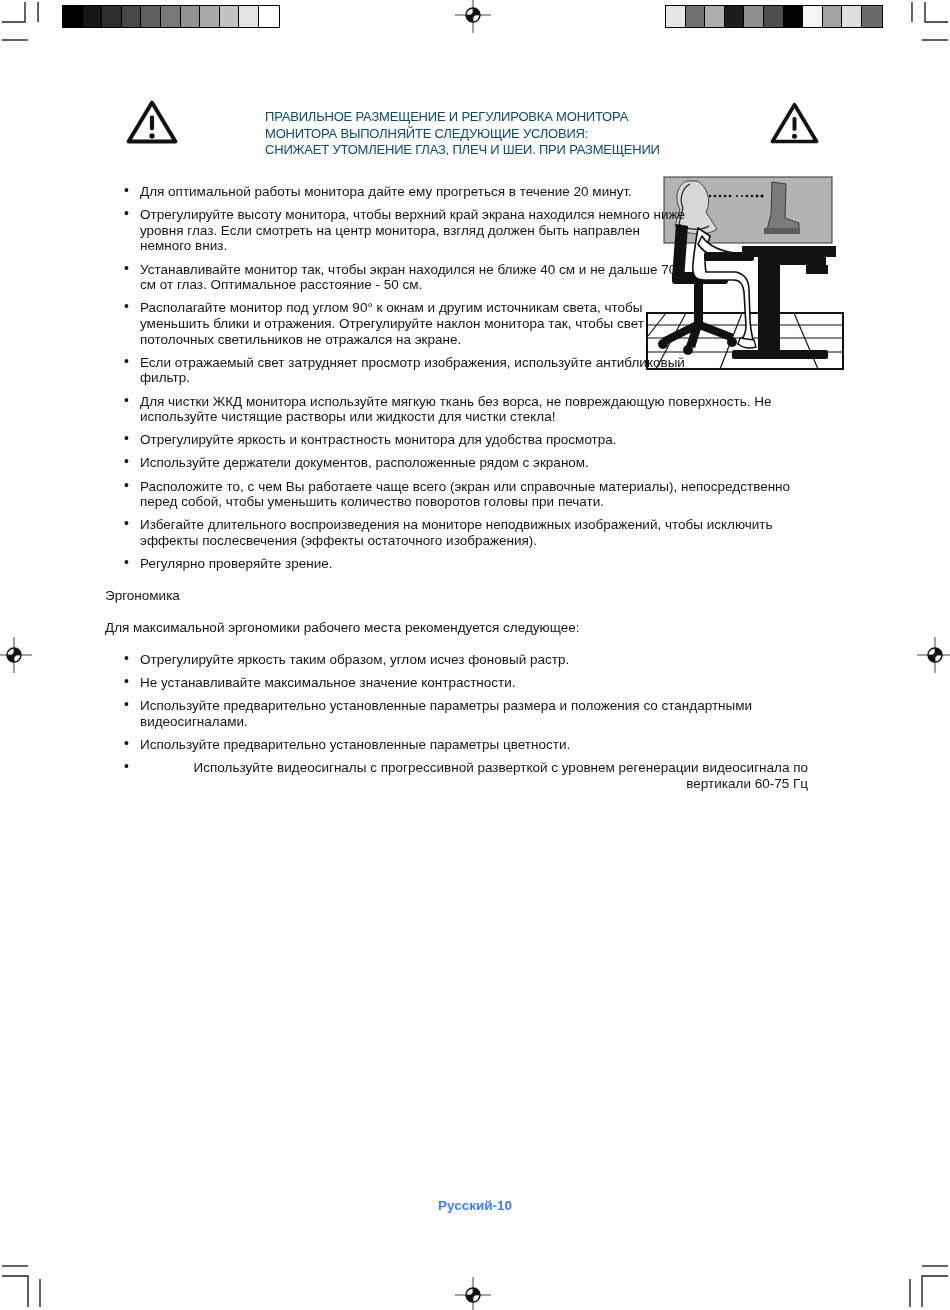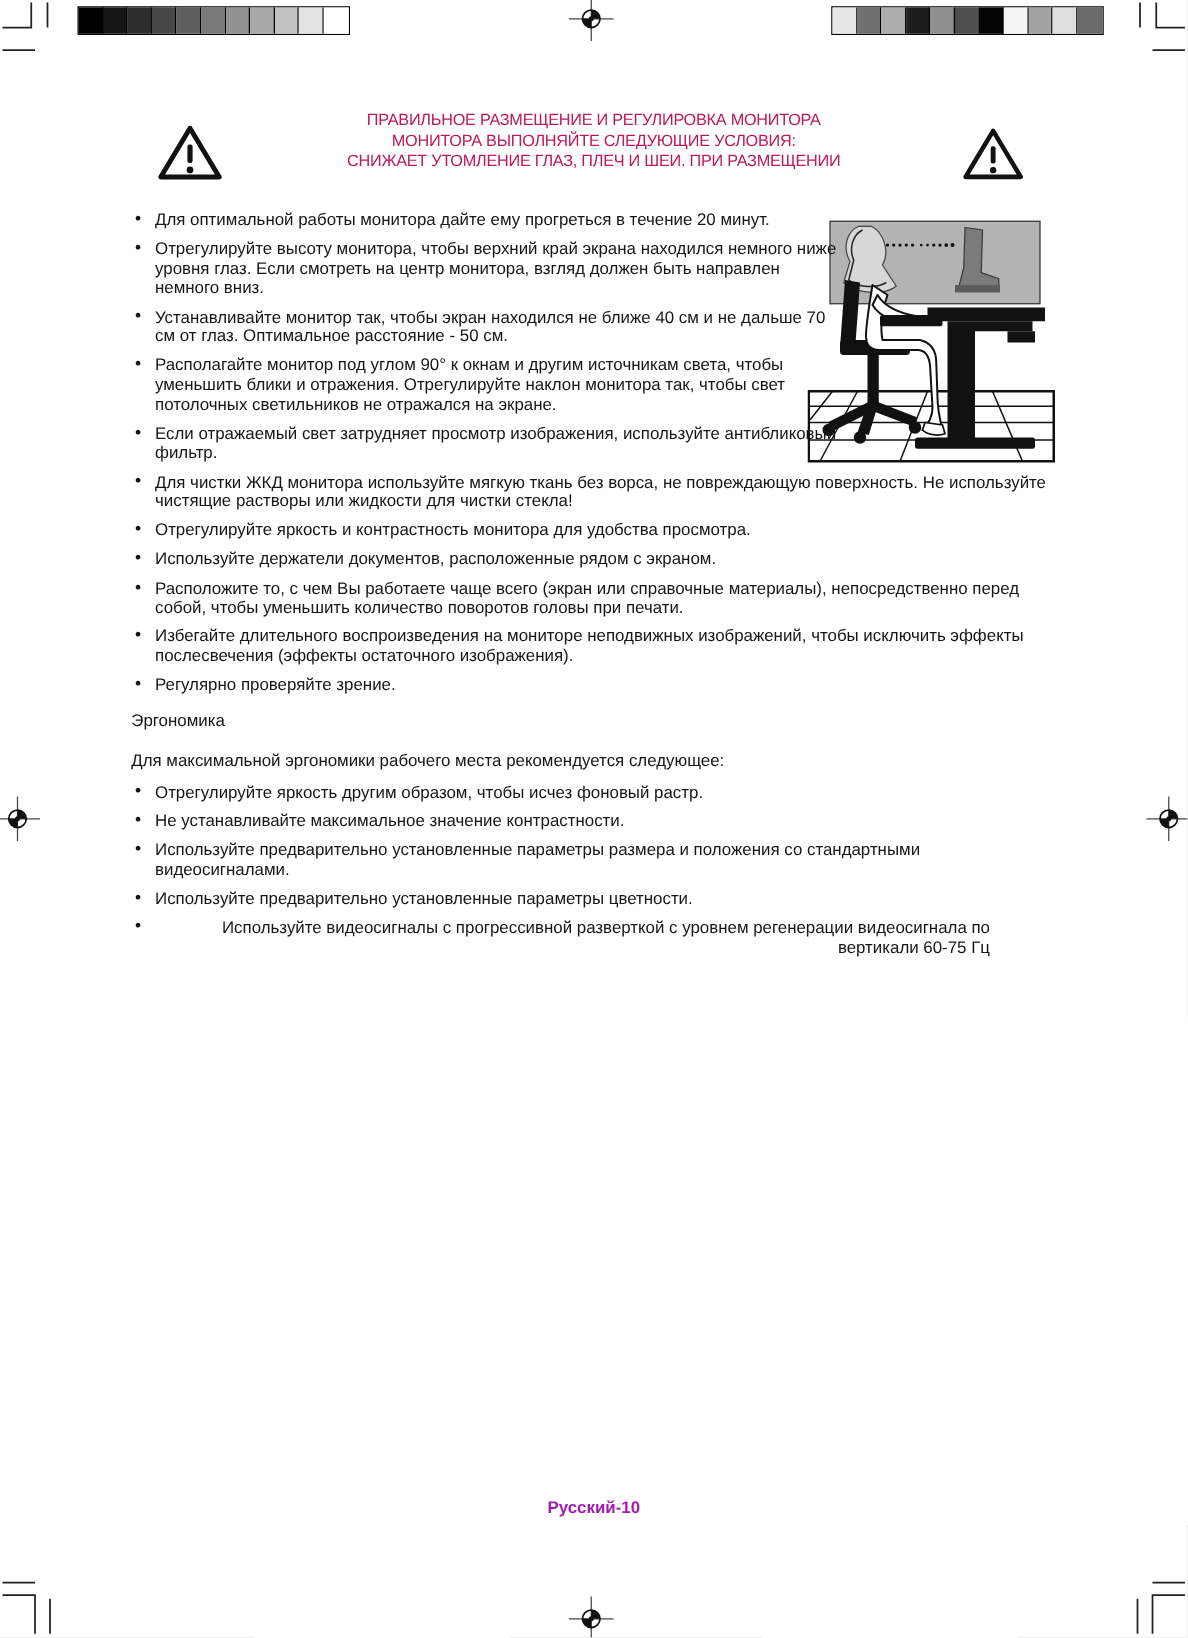--- a/index.html
+++ b/index.html
@@ -11,41 +11,41 @@
   
   .swatch-bar { position:absolute; top:5px; height:21px; display:flex; border:1px solid #000; box-sizing:content-box; }
   .swatch-bar .patch { width:19.6px; height:100%; border-right:1px solid #000; box-sizing:border-box; }
   .swatch-bar .patch:last-child { border-right:none; }
   .bar-left  { left:62px; }
   .bar-right { left:665px; }
   .crosshair { position:absolute; width:36px; height:36px; }
   .cropmark  { position:absolute; width:48px; height:48px; }
   
   .caution-head {
-    position:absolute; left:265px; top:88px; width:420px;
-    text-align:center; font-size:13px; line-height:16.5px;
-    letter-spacing:-0.2px; color:#be185d;
+    position:absolute; left:265px; top:109px; width:420px;
+    font-size:13px; line-height:16.5px;
+    letter-spacing:-0.2px; color:#0c4a6e;
   }
   .warn-tri { position:absolute; width:52px; height:47px; }
   .warn-tri.left  { left:126px; top:99px; }
   .warn-tri.right { left:770px; top:101px; width:49px; height:45px; }
   
   .content { position:absolute; left:105px; top:168px; width:742px; font-size:13.5px; line-height:15.6px; }
-  ul.bullets { list-style:none; margin:0; padding:0; }
+  ul.bullets { list-style:none; margin:16px; padding:0; }
   ul.bullets li { position:relative; padding-left:19px; margin-bottom:7.6px; }
   ul.bullets li::before { content:"\2022"; position:absolute; left:3px; top:-1px; font-size:14px; color:#111; }
   .narrow { max-width:548px; }
   .w660   { max-width:668px;text-align:right; }
   .ergo-title { font-weight:normal; font-size:13.5px; margin:13px 0 5px 0; }
   .ergo-intro { margin:17px 0 9px 0; }
   
   .figure { position:absolute; left:646px; top:168px; width:202px; height:208px; }
   
   .footer { position:absolute; left:0; top:1198px; width:100%; text-align:center;
-            font-weight:bold; font-size:13.5px; color:#a21caf; }
+            font-weight:bold; font-size:13.5px; color:#3b82f6; }
 </style>
 </head>
 <body>
 
 <div class="page">
 
   <div class="swatch-bar bar-left">
       <div class="patch" style="background: rgb(0, 0, 0);"></div>
       <div class="patch" style="background: rgb(22, 22, 22);"></div>
       <div class="patch" style="background: rgb(46, 46, 46);"></div>
@@ -217,21 +217,21 @@
       <li>Отрегулируйте яркость и контрастность монитора для удобства просмотра.</li>
       <li>Используйте держатели документов, расположенные рядом с экраном.</li>
       <li>Расположите то, с чем Вы работаете чаще всего (экран или справочные материалы), непосредственно перед собой, чтобы уменьшить количество поворотов головы при печати.</li>
       <li>Избегайте длительного воспроизведения на мониторе неподвижных изображений, чтобы исключить эффекты послесвечения (эффекты остаточного изображения).</li>
       <li>Регулярно проверяйте зрение.</li>
     </ul>
 
     <div class="ergo-title">Эргономика</div>
     <p class="ergo-intro">Для максимальной эргономики рабочего места рекомендуется следующее:</p>
     <ul class="bullets">
-      <li>Отрегулируйте яркость другим образом, чтобы исчез фоновый растр.</li>
+      <li>Отрегулируйте яркость таким образом, углом исчез фоновый растр.</li>
       <li>Не устанавливайте максимальное значение контрастности.</li>
       <li>Используйте предварительно установленные параметры размера и положения со стандартными видеосигналами.</li>
       <li>Используйте предварительно установленные параметры цветности.</li>
       <li class="w660">Используйте видеосигналы с прогрессивной разверткой с уровнем регенерации видеосигнала по вертикали 60-75 Гц</li>
     </ul>
   </div>
 
   <div class="footer">Русский-10</div>
 
 </div>

